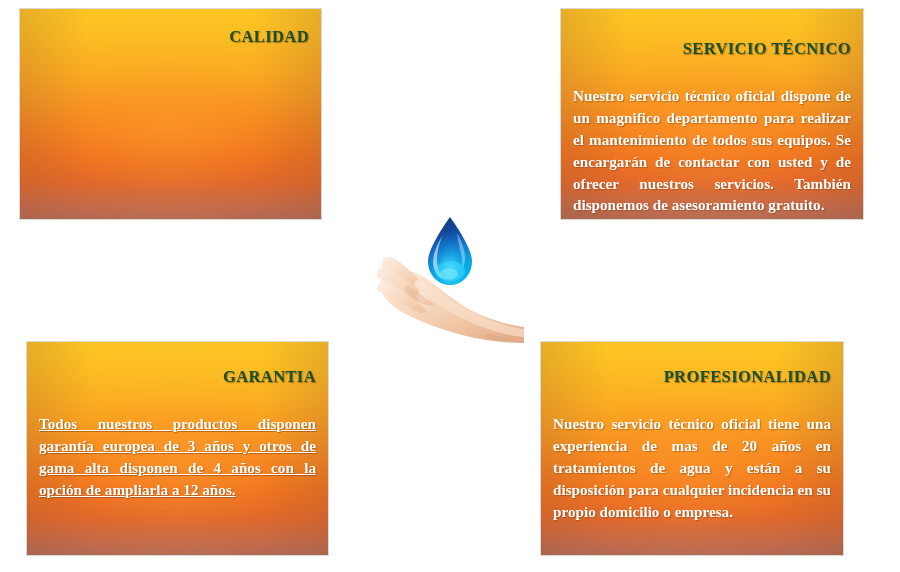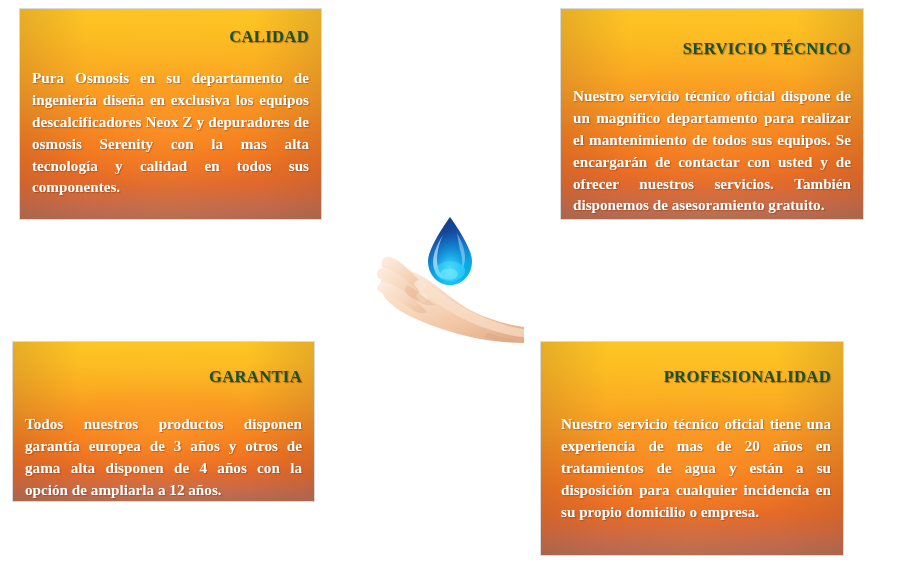--- a/index.html
+++ b/index.html
@@ -90,34 +90,34 @@
     font-weight: bold;
     font-size: 15.2px;
     line-height: 1.44;
     text-align: justify;
     text-shadow: 1px 1px 1px rgba(130,60,12,0.5);
   }
 
   
   #panel-calidad        { left: 19px;  top: 8px;   width: 303px; height: 212px; }
   #panel-servicio       { left: 560px; top: 8px;   width: 304px; height: 212px; }
-  #panel-garantia       { left: 12px;  top: 341px; width: 303px; height: 161px; }
+  #panel-garantia       { left: 26px;  top: 341px; width: 303px; height: 215px; }
   #panel-profesionalidad{ left: 540px; top: 341px; width: 304px; height: 215px; }
 
   #panel-calidad .panel-title        { margin-top: 18px; }
   #panel-calidad .panel-body         { margin-top: 20px; }
 
   #panel-servicio .panel-title       { margin-top: 30px; }
   #panel-servicio .panel-body        { margin-top: 26px; }
 
   #panel-garantia .panel-title       { margin-top: 25px; }
-  #panel-garantia .panel-body        { margin-top: 26px; }
+  #panel-garantia .panel-body        { margin-top: 26px; text-decoration: underline; }
 
   #panel-profesionalidad .panel-title{ margin-top: 25px; }
-  #panel-profesionalidad .panel-body { margin-top: 26px; margin-left: 8px; }
+  #panel-profesionalidad .panel-body { margin-top: 26px; }
 
   
   #center-graphic {
     position: absolute;
     left: 368px;
     top: 215px;
     width: 160px;
     height: 135px;
   }
   #center-graphic svg { display: block; }
@@ -126,21 +126,20 @@
 <body>
 
 <div class="stage">
 
   <div class="panel" id="panel-calidad">
     <div class="grad"></div>
     <div class="glow"></div>
     <div class="grad-h"></div>
     <div class="content">
       <div class="panel-title">CALIDAD</div>
-      <div class="panel-body">Pura Osmosis en su departamento de ingeniería diseña en exclusiva los equipos descalcificadores Neox Z y depuradores de osmosis Serenity con la mas alta tecnología y calidad en todos sus componentes.</div>
     </div>
   </div>
 
   <div class="panel" id="panel-servicio">
     <div class="grad"></div>
     <div class="glow"></div>
     <div class="grad-h"></div>
     <div class="content">
       <div class="panel-title">SERVICIO TÉCNICO</div>
       <div class="panel-body">Nuestro servicio técnico oficial dispone de un magnifico departamento para realizar el mantenimiento de todos sus equipos. Se encargarán de contactar con usted y de ofrecer nuestros servicios. También disponemos de asesoramiento gratuito.</div>

